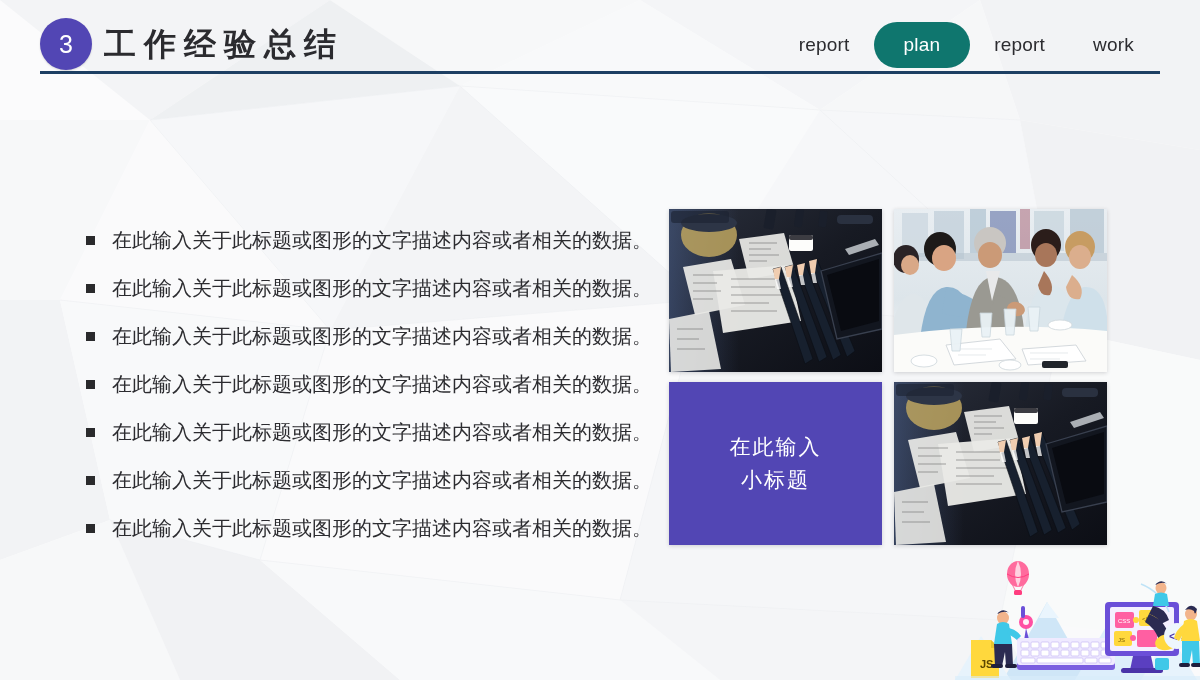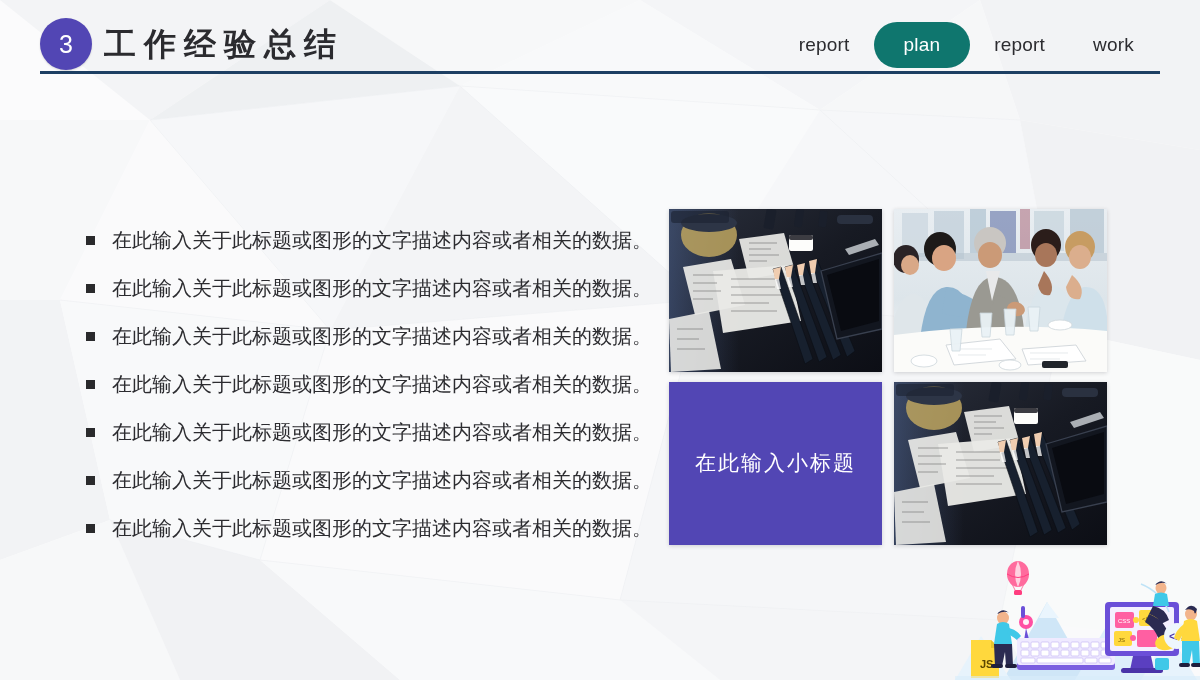--- a/index.html
+++ b/index.html
@@ -59,21 +59,21 @@
   
   .grid{position:absolute;left:669px;top:209px;width:438px;height:337px;}
   .cell{position:absolute;width:213px;height:163px;overflow:hidden;
         box-shadow:0 1px 4px rgba(30,30,40,.18);}
   .cell.c1{left:0;top:0;}
   .cell.c2{left:225px;top:0;}
   .cell.c3{left:0;top:173px;background:#5246b4;}
   .cell.c4{left:225px;top:173px;}
   .cell svg{display:block;width:213px;height:163px;}
   .cell-caption{
-    position:absolute;inset:0;display:flex;flex-direction:row;
+    position:absolute;inset:0;display:flex;flex-direction:column;
     align-items:center;justify-content:center;color:#ffffff;
     font-size:21px;line-height:33px;letter-spacing:2px;text-align:center;
     font-family:"DejaVu Sans","Liberation Sans",sans-serif;
   }
   
   .illus{position:absolute;left:955px;top:558px;width:245px;height:122px;}
 </style>
 </head>
 <body>
 

